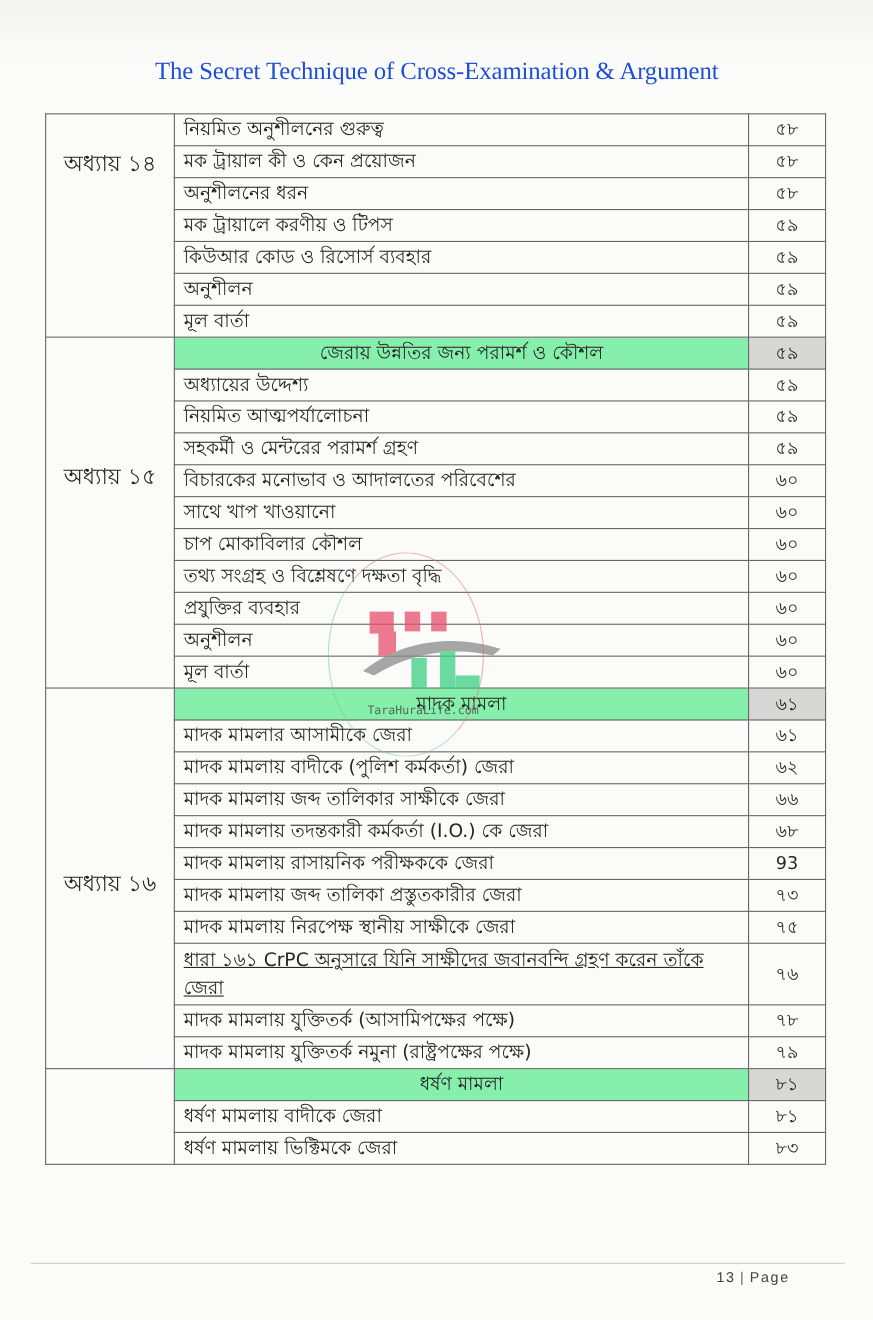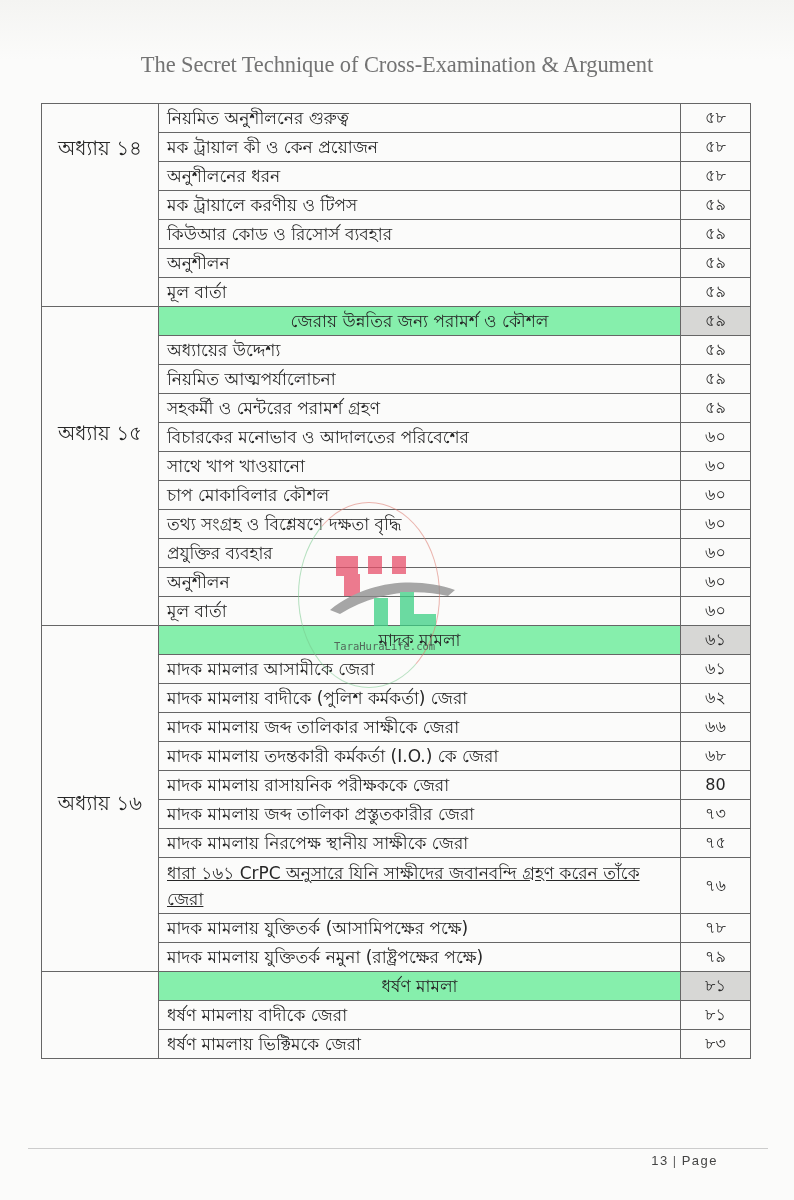--- a/index.html
+++ b/index.html
@@ -12,21 +12,21 @@
     color: #2a2a2a;
   }
   .bleed-top {
     position: absolute; left: 0; top: 0; width: 794px; height: 60px;
     background: linear-gradient(#f4f4f2, #fbfbfa);
   }
   .running-header {
     position: absolute; top: 52px; left: 0; width: 794px;
     text-align: center;
     font-family: "Liberation Serif", "DejaVu Serif", serif;
-    font-size: 22.5px; color: #737373; letter-spacing: -0.1px;
+    font-size: 22.5px; color: #1d4ed8; letter-spacing: -0.1px;
   }
   .toc {
     position: absolute; left: 41px; top: 103px;
     width: 709px;
     border-collapse: collapse;
     table-layout: fixed;
     border: 1.5px solid #555;
   }
   .toc td {
     border: 1.2px solid #666;
@@ -196,21 +196,21 @@
     <tr>
       <td class="title-cell">মাদক মামলায় জব্দ তালিকার সাক্ষীকে জেরা</td>
       <td class="page">৬৬</td>
     </tr>
     <tr>
       <td class="title-cell">মাদক মামলায় তদন্তকারী কর্মকর্তা (I.O.) কে জেরা</td>
       <td class="page">৬৮</td>
     </tr>
     <tr>
       <td class="title-cell">মাদক মামলায় রাসায়নিক পরীক্ষককে জেরা</td>
-      <td class="page">80</td>
+      <td class="page">93</td>
     </tr>
     <tr>
       <td class="title-cell">মাদক মামলায় জব্দ তালিকা প্রস্তুতকারীর জেরা</td>
       <td class="page">৭৩</td>
     </tr>
     <tr>
       <td class="title-cell">মাদক মামলায় নিরপেক্ষ স্থানীয় সাক্ষীকে জেরা</td>
       <td class="page">৭৫</td>
     </tr>
     <tr class="double">

